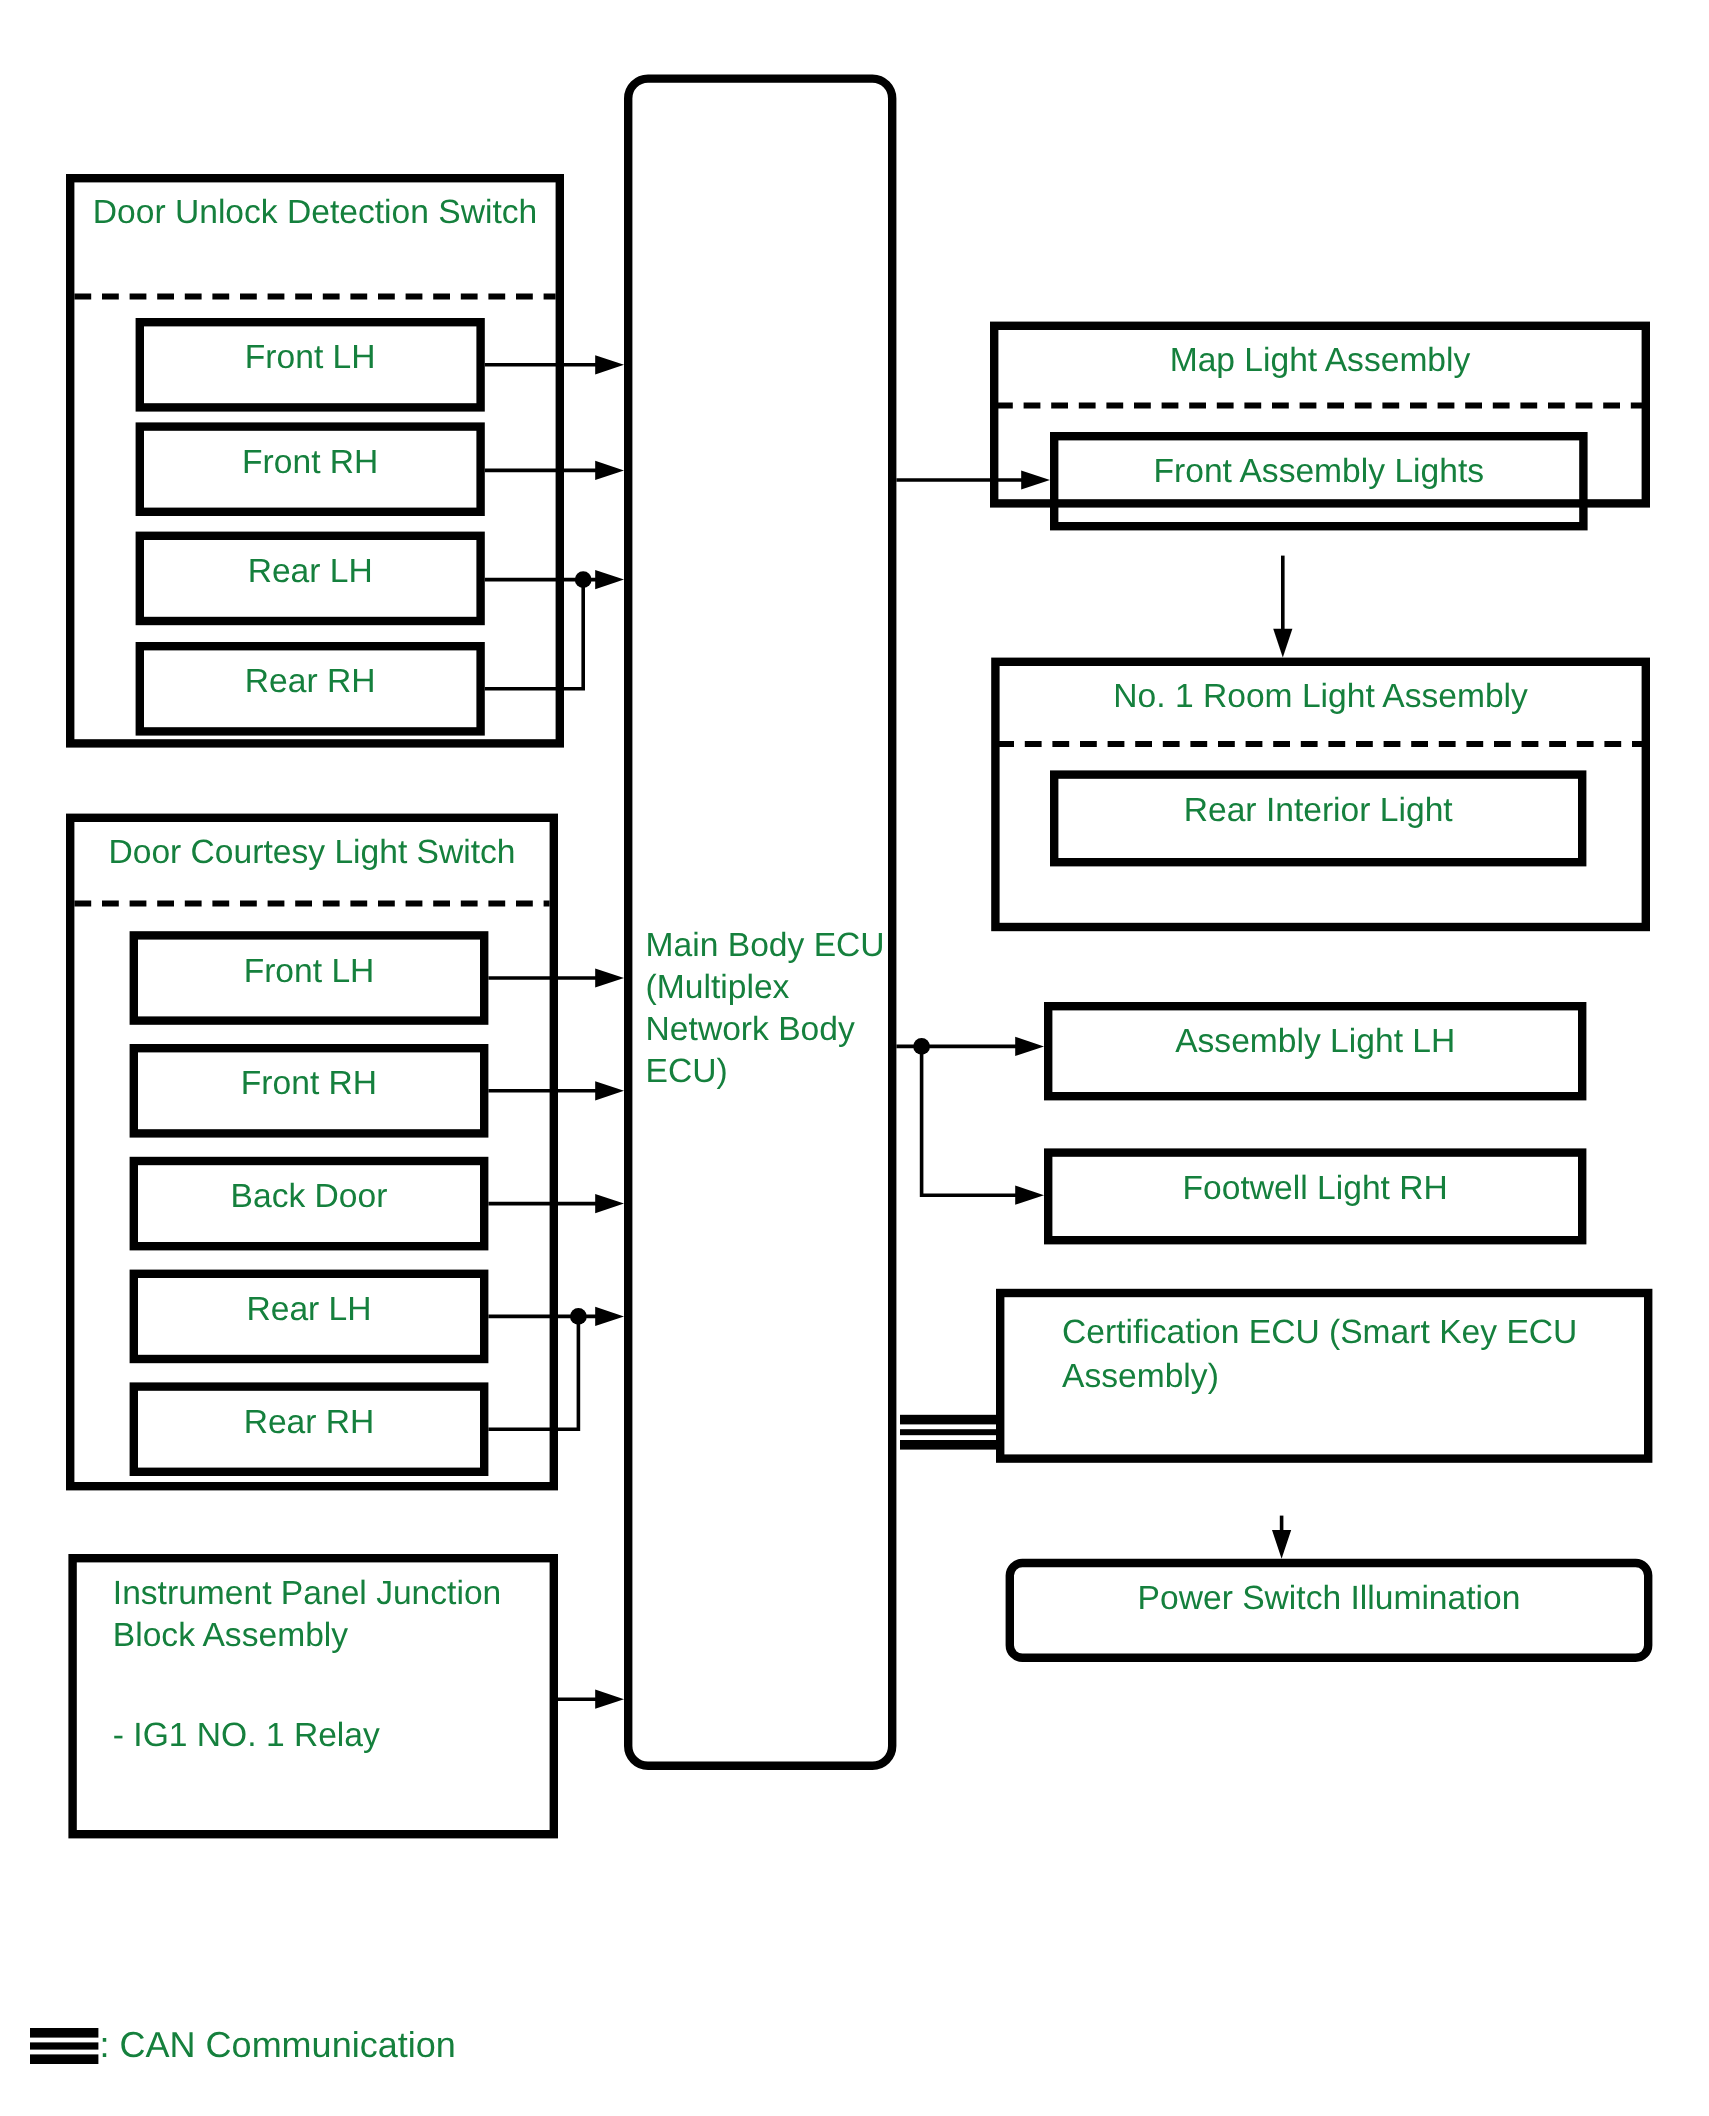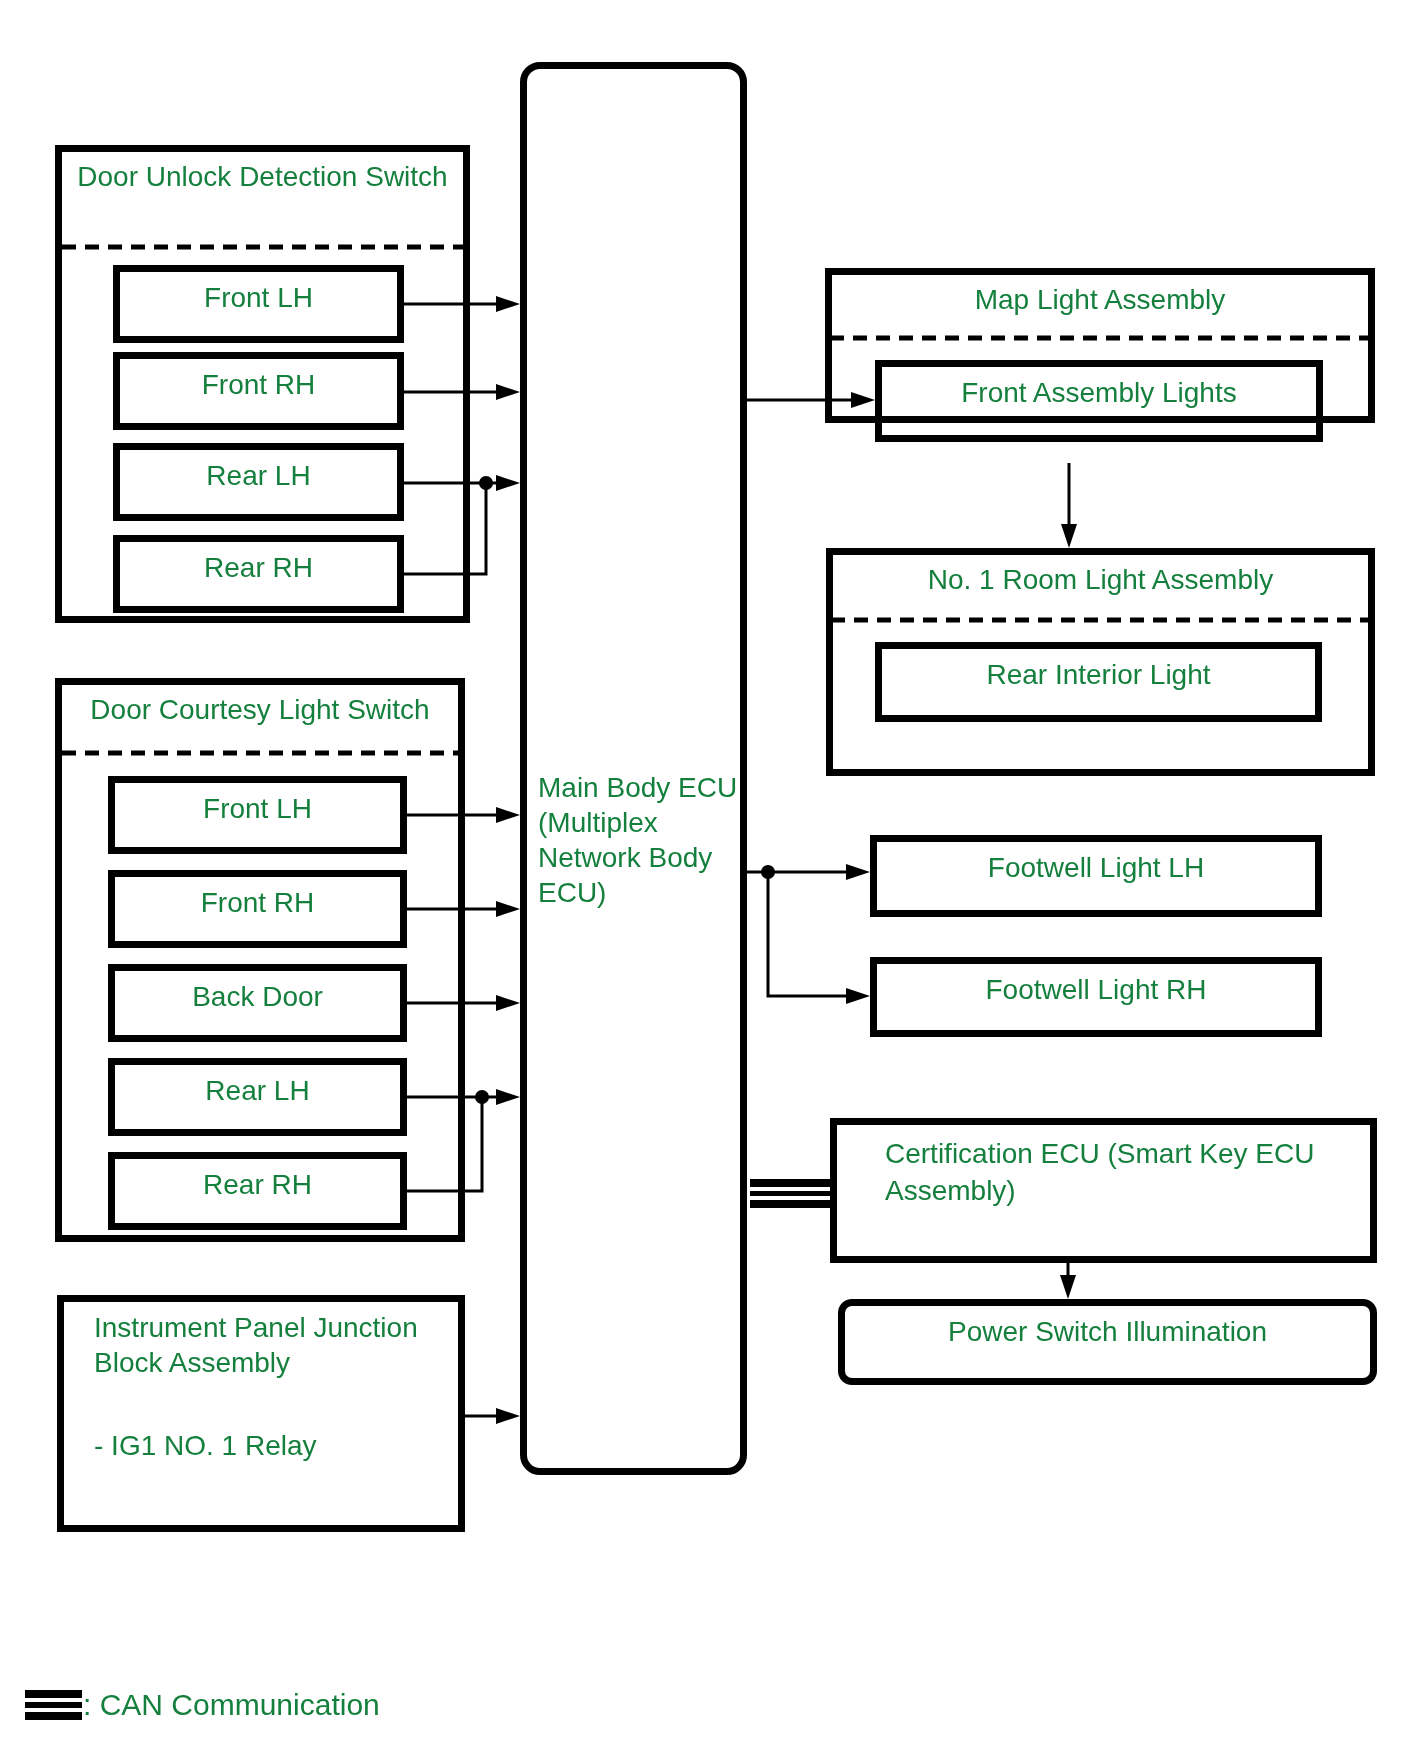--- a/index.html
+++ b/index.html
@@ -50,24 +50,24 @@
   <div class="box" style="left:825px;top:268px;width:550px;height:155px;">
     <div class="title">Map Light Assembly</div>
   </div>
   <div class="box label" style="left:875px;top:360px;width:448px;height:82px;">Front Assembly Lights</div>
 
   <div class="box" style="left:826px;top:548px;width:549px;height:228px;">
     <div class="title">No. 1 Room Light Assembly</div>
   </div>
   <div class="box label" style="left:875px;top:642px;width:447px;height:80px;">Rear Interior Light</div>
 
-  <div class="box label" style="left:870px;top:835px;width:452px;height:82px;">Footwell Light LH</div>
+  <div class="box label" style="left:870px;top:835px;width:452px;height:82px;">Assembly Light LH</div>
   <div class="box label" style="left:870px;top:957px;width:452px;height:80px;">Footwell Light RH</div>
 
-  <div class="box" style="left:830px;top:1118px;width:547px;height:145px;">
+  <div class="box" style="left:830px;top:1074px;width:547px;height:145px;">
     <div class="textblock" style="left:48px;top:10px;width:475px;line-height:37px;">Certification ECU (Smart Key ECU Assembly)</div>
   </div>
 
   <div class="box label" style="left:838px;top:1299px;width:539px;height:86px;border-radius:14px;">Power Switch Illumination</div>
 
   <svg class="overlay" width="1424" height="1763" viewBox="0 0 1424 1763">
     <g stroke="#000" stroke-width="5" stroke-dasharray="14 9">
       <line x1="62" y1="247" x2="463" y2="247"></line>
       <line x1="62" y1="753" x2="458" y2="753"></line>
       <line x1="830" y1="338" x2="1370" y2="338"></line>

